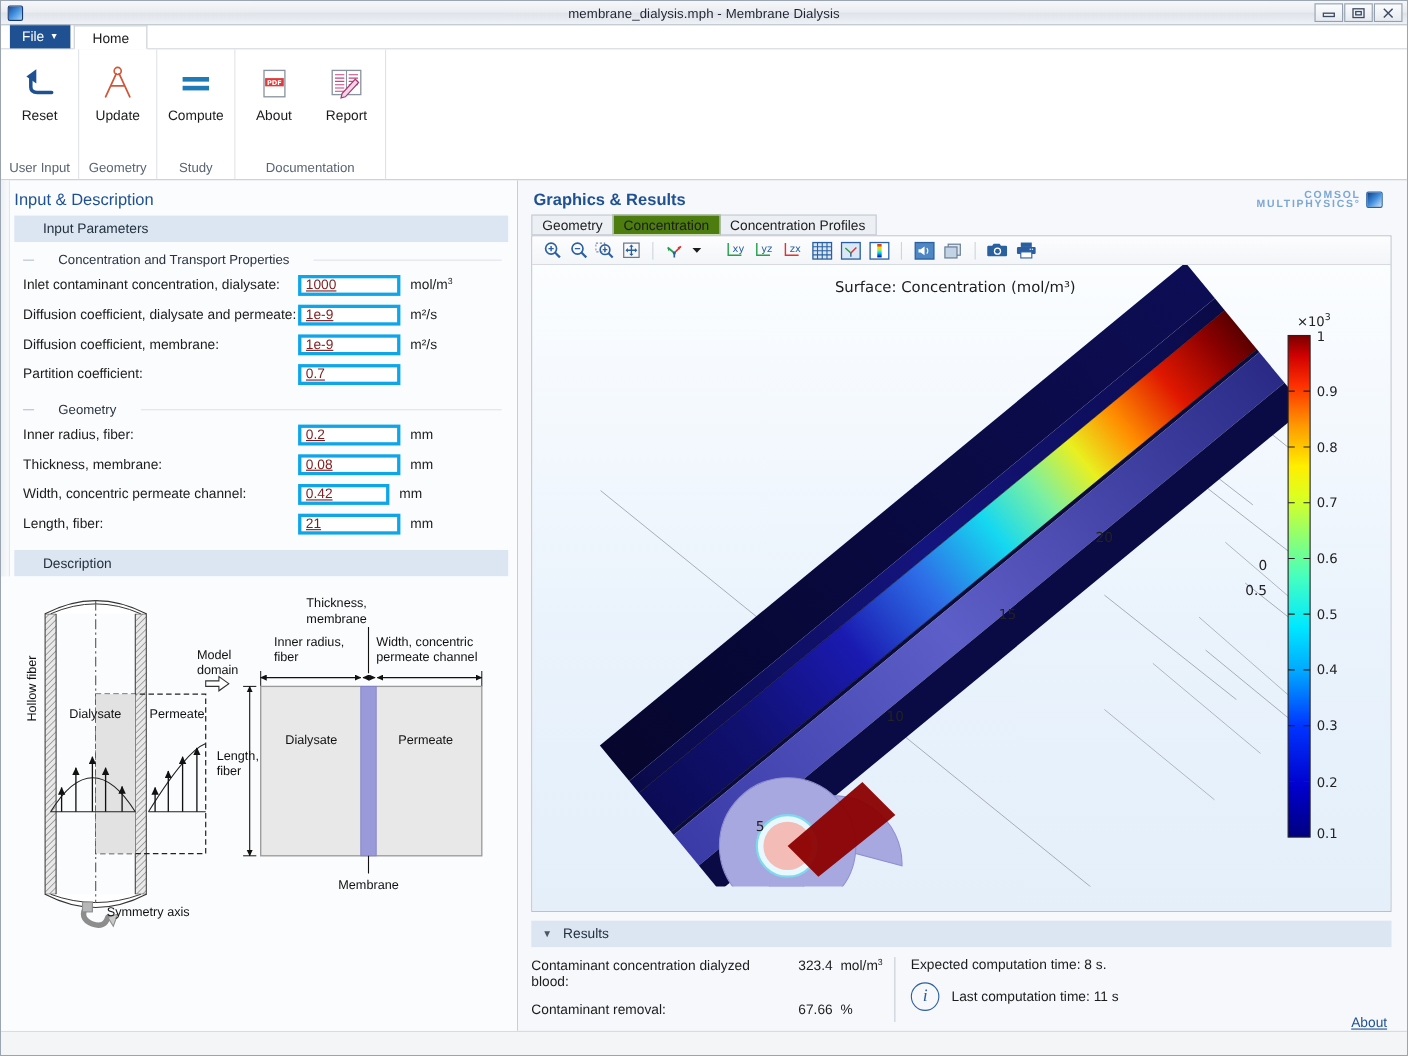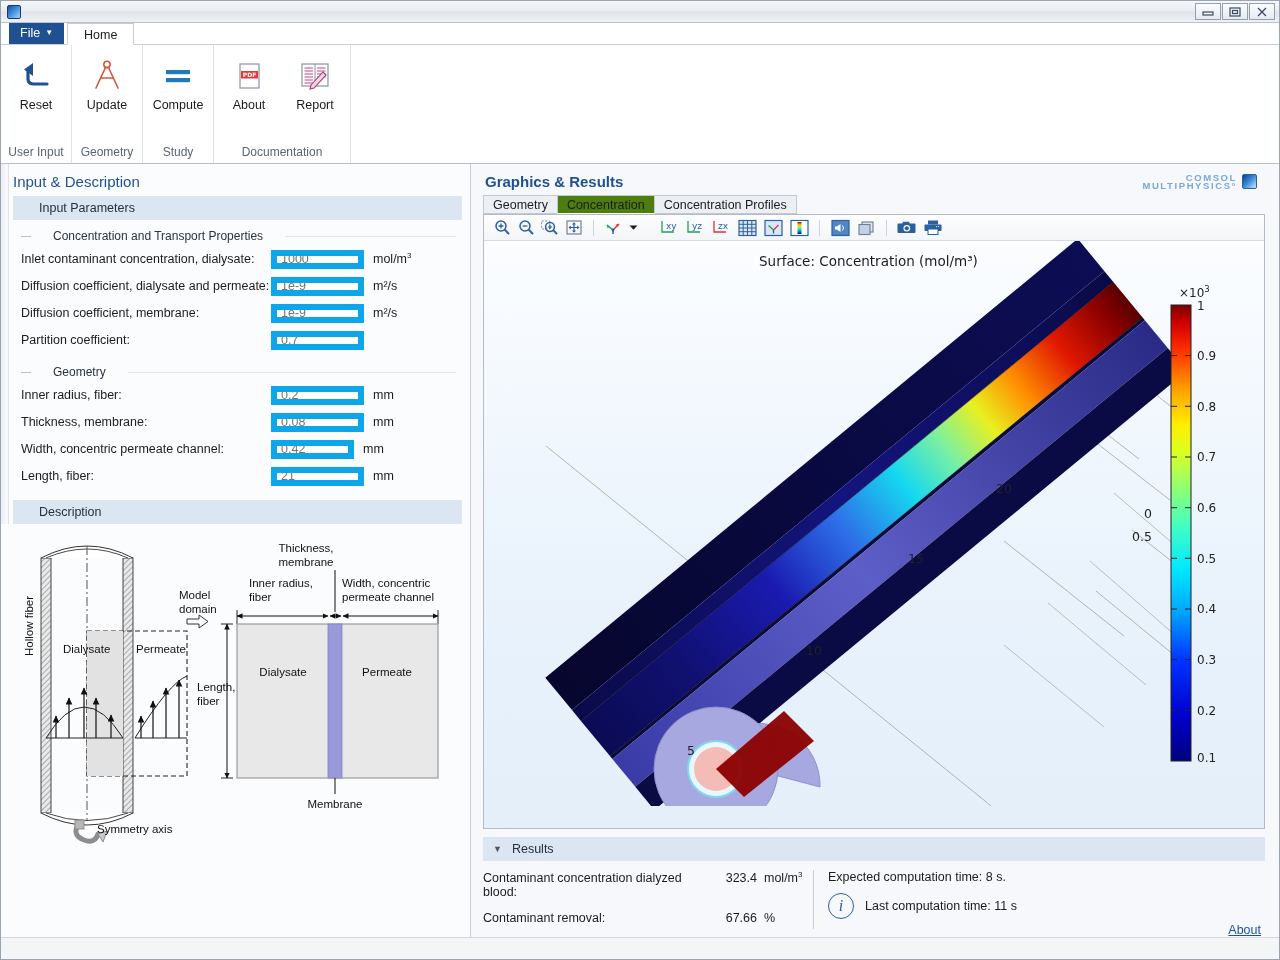--- a/index.html
+++ b/index.html
@@ -102,23 +102,24 @@
     display:flex;align-items:center;gap:22px;
     margin:9px 14px 5px 20px; font-size:12px; color:#2a3340;
   }
   .grp-line::before{content:"";width:10px;height:1px;background:#b8bfc9;display:block}
   .grp-line .gl-rule{flex:1;height:1px;background:#dfe3e9}
   .field-row{
     display:flex;align-items:center; margin:0 0 5px 20px; height:22px;
   }
   .f-lab{font-size:12.5px;color:#1c1c1c;}
   .f-input{
-    height:19px;border:6px solid #0ea5e9;background:#fff;
-    font-size:12.5px;color:#737373;padding:0 4px;line-height:17px;
+    height:19px;border:3px solid #0ea5e9;background:#fff;
+    font-size:12.5px;color:#7f1d1d;padding:0 4px;line-height:17px;
     font-family:"Liberation Sans",sans-serif;
+    text-decoration:underline;
   }
   .f-unit{font-size:12.5px;color:#1c1c1c;margin-left:9px;}
   sup{font-size:8px;vertical-align:super}
 
   .desc-area{flex:1; position:relative; overflow:hidden; background:#fbfcfe;}
 
   
   .right-pane{flex:1;display:flex;flex-direction:column;min-width:0;background:#f6f8fb;position:relative;}
   .rp-head{display:flex;align-items:center;padding:9px 10px 4px 14px;font-weight:bold;}
   .rp-title{font-size:15px;color:#1f5192;}
@@ -174,20 +175,21 @@
   .cb-tick{position:absolute;font-size:12px;color:#222;font-family:"DejaVu Sans",sans-serif}
   .ax-lab{position:absolute;font-size:12.5px;color:#222;font-family:"DejaVu Sans",sans-serif}
 </style>
 </head>
 <body>
 
 <div class="app">
 
   <div class="titlebar">
     <div class="tb-icon"></div>
+    <div class="tb-title">membrane_dialysis.mph - Membrane Dialysis</div>
     <div class="tb-buttons">
       <div class="tb-btn">
         <svg width="12" height="10">
             <rect x="1" y="5" width="10" height="3" fill="none" stroke="#3b4a63" stroke-width="1.2"></rect>
           </svg>
       </div>
       <div class="tb-btn">
         <svg width="12" height="10">
             <rect x="1" y="1" width="10" height="8" fill="none" stroke="#3b4a63" stroke-width="1.2"></rect>
             <rect x="3.5" y="3.5" width="5" height="3" fill="none" stroke="#3b4a63" stroke-width="1.2"></rect>

